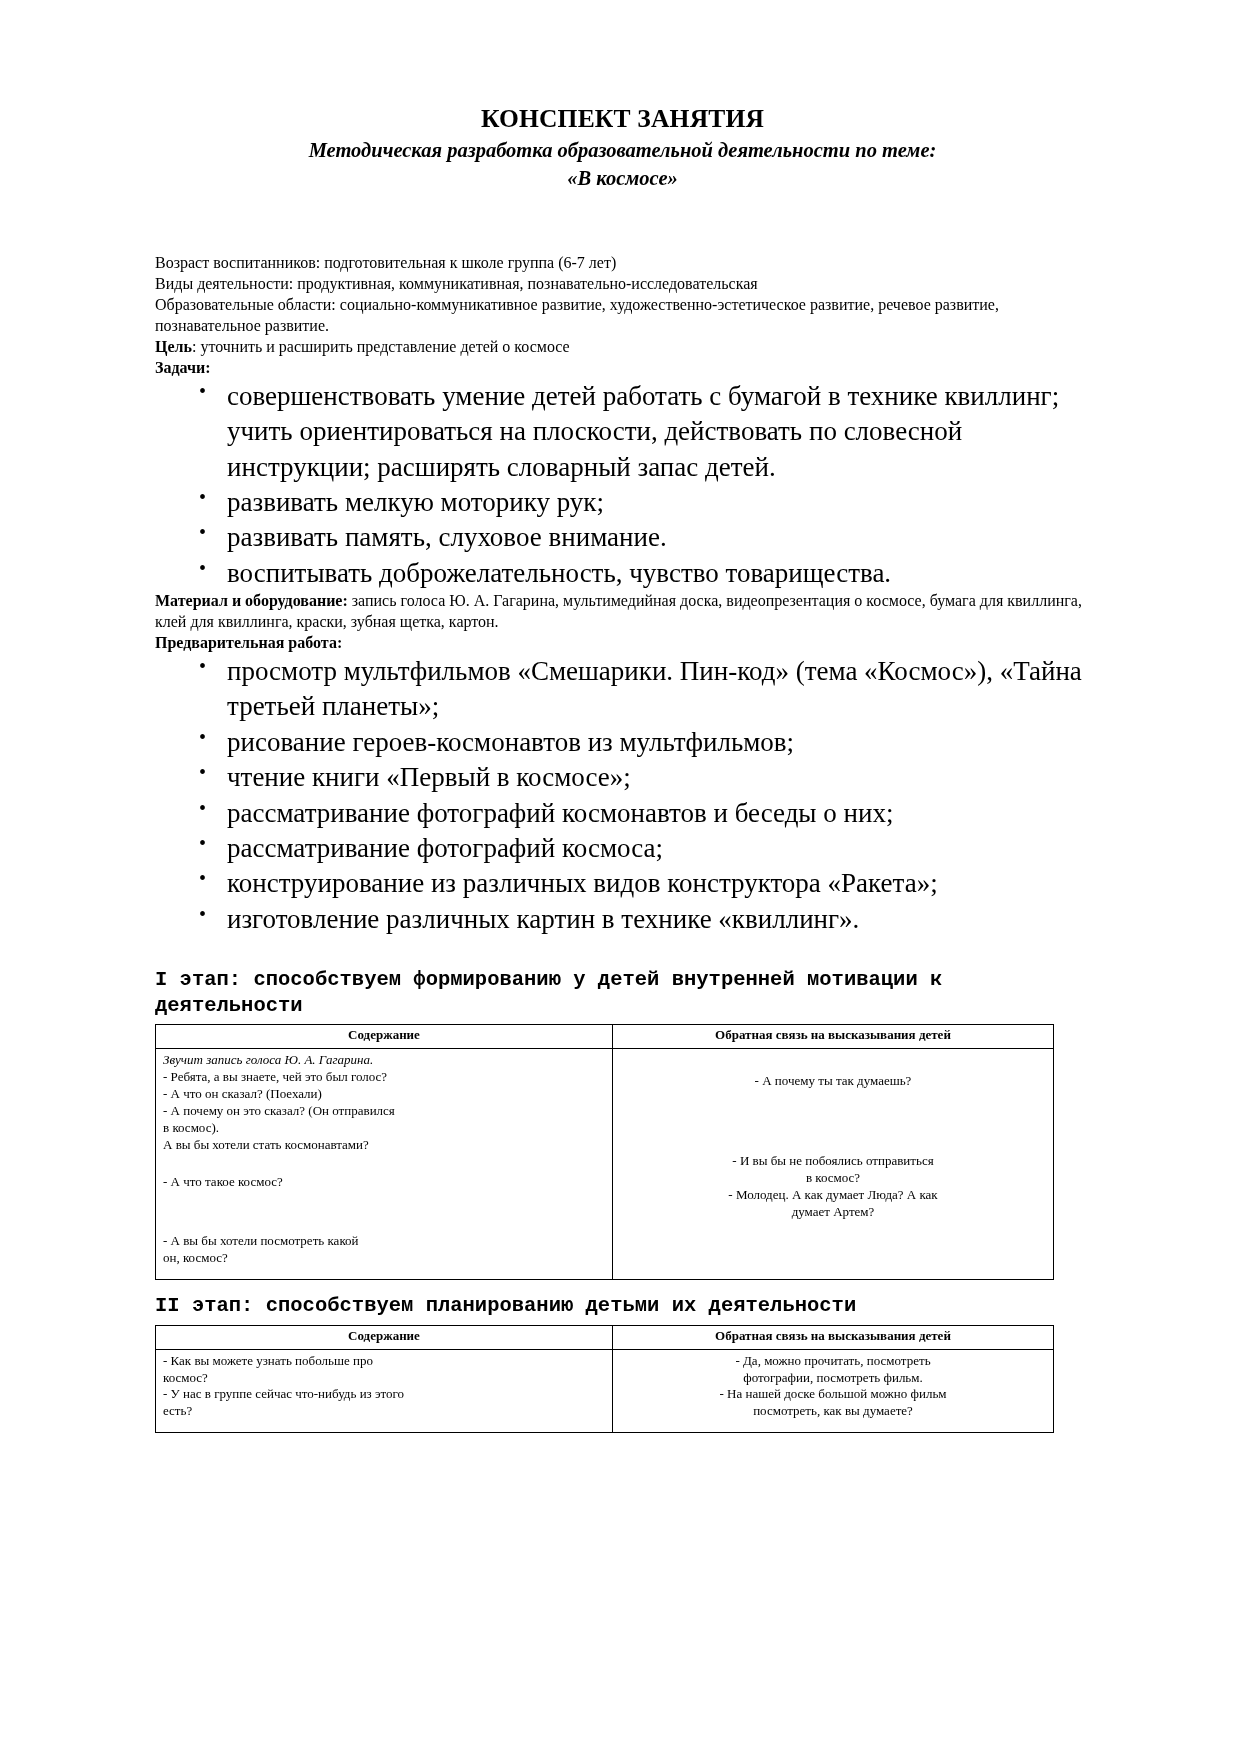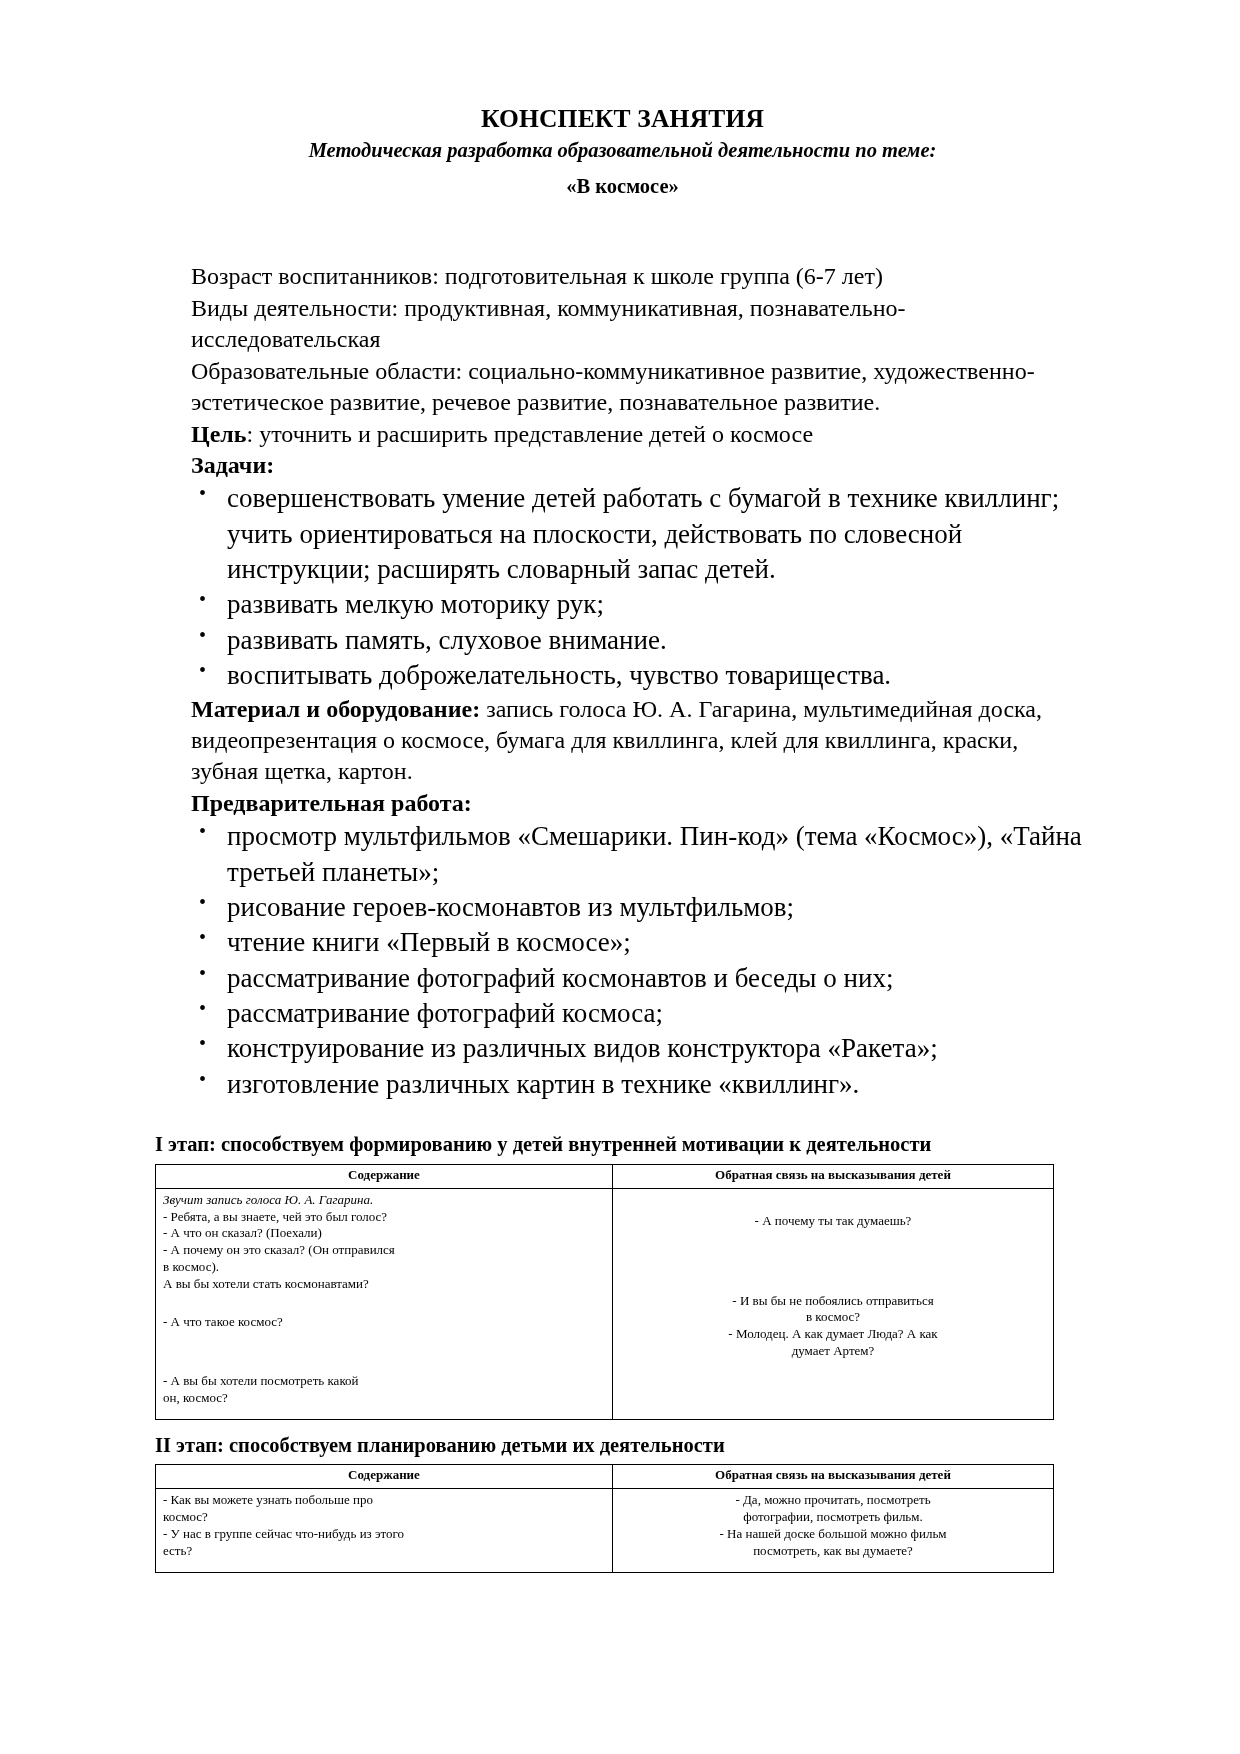--- a/index.html
+++ b/index.html
@@ -31,30 +31,30 @@
   .doc-subtitle {
     text-align: center;
     font-weight: bold;
     font-size: 20.5px;
     line-height: 1.25;
     margin-top: 4px;
     font-style: italic;
   }
   .doc-theme {
     text-align: center;
+    font-style: italic;
     font-weight: bold;
     font-size: 20.5px;
     line-height: 1.25;
-    margin-top: 10px;
+    margin-top: 2px;
   }
   .intro {
     margin-top: 62px;
-    font-size: 24px;
+    font-size: 16px;
     line-height: 1.31;
-    margin-left: 36px;
   }
   .intro p {
     margin: 0;
   }
   .lbl-bold { font-weight: bold; }
 
   ul.bullets {
     margin: 0;
     padding: 0;
     list-style: none;
@@ -74,20 +74,21 @@
     font-size: 20px;
     line-height: 1.31;
   }
 
   .stage-heading {
     font-weight: bold;
     font-size: 20.5px;
     line-height: 1.25;
     margin-top: 30px;
     margin-bottom: 6px;
+    font-family: Liberation Mono, monospace;
   }
   .stage-heading.tight { margin-top: 13px; }
 
   table.stage-table {
     border-collapse: collapse;
     width: 880px;
     table-layout: fixed;
     font-size: 13px;
   }
   table.stage-table th,

